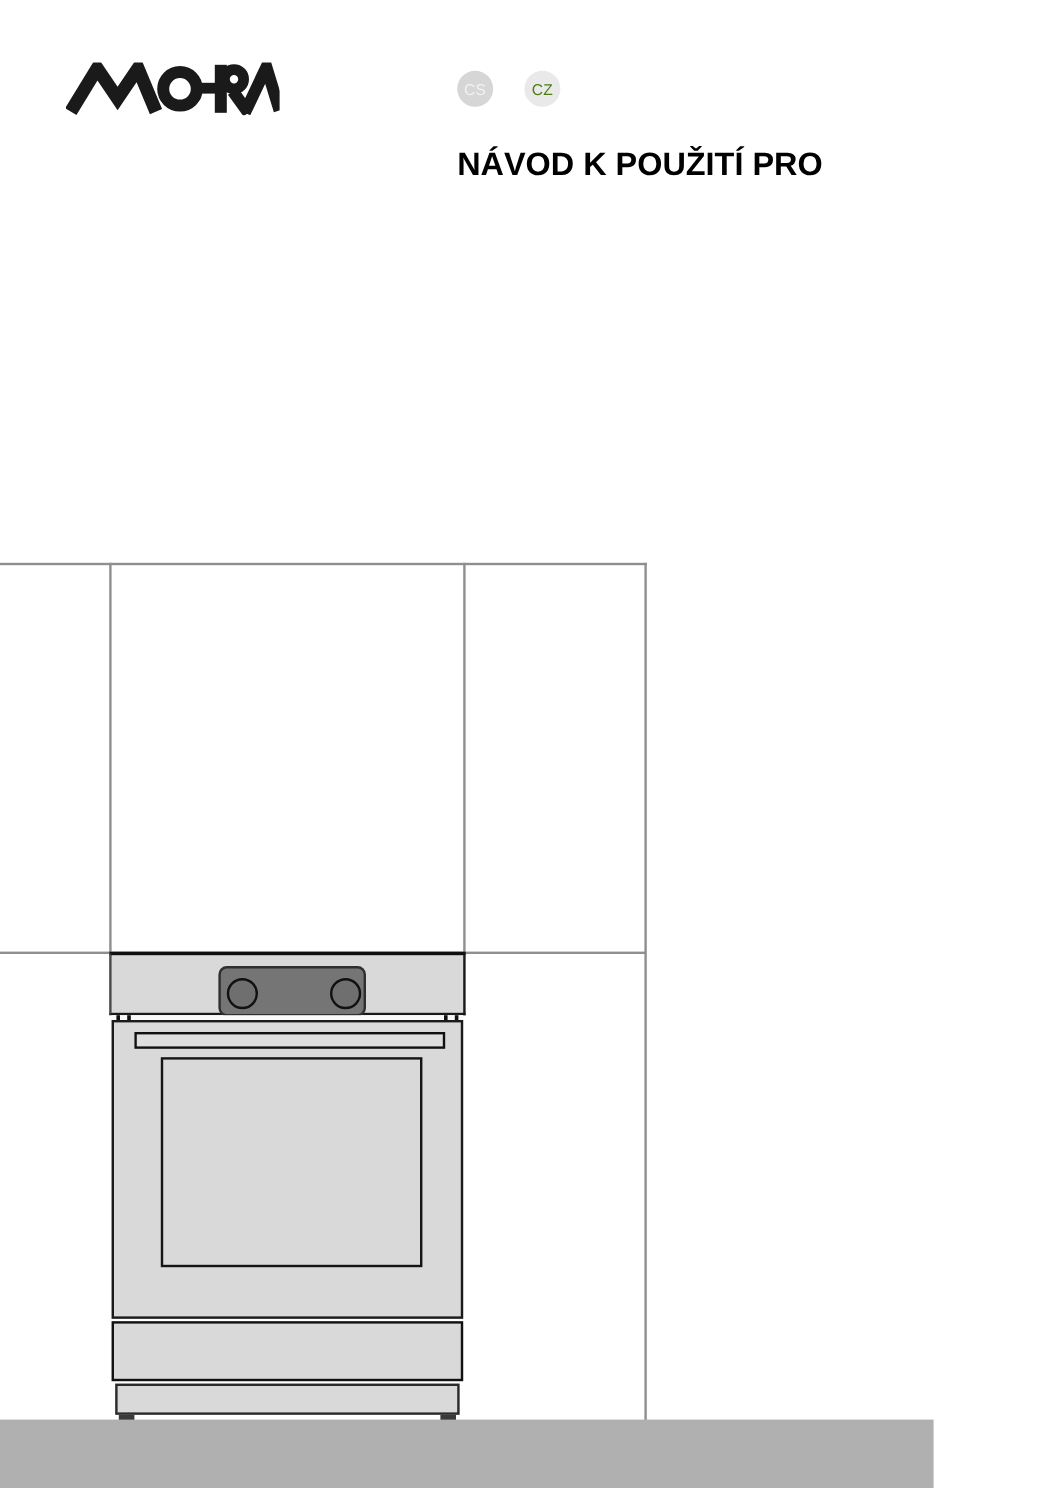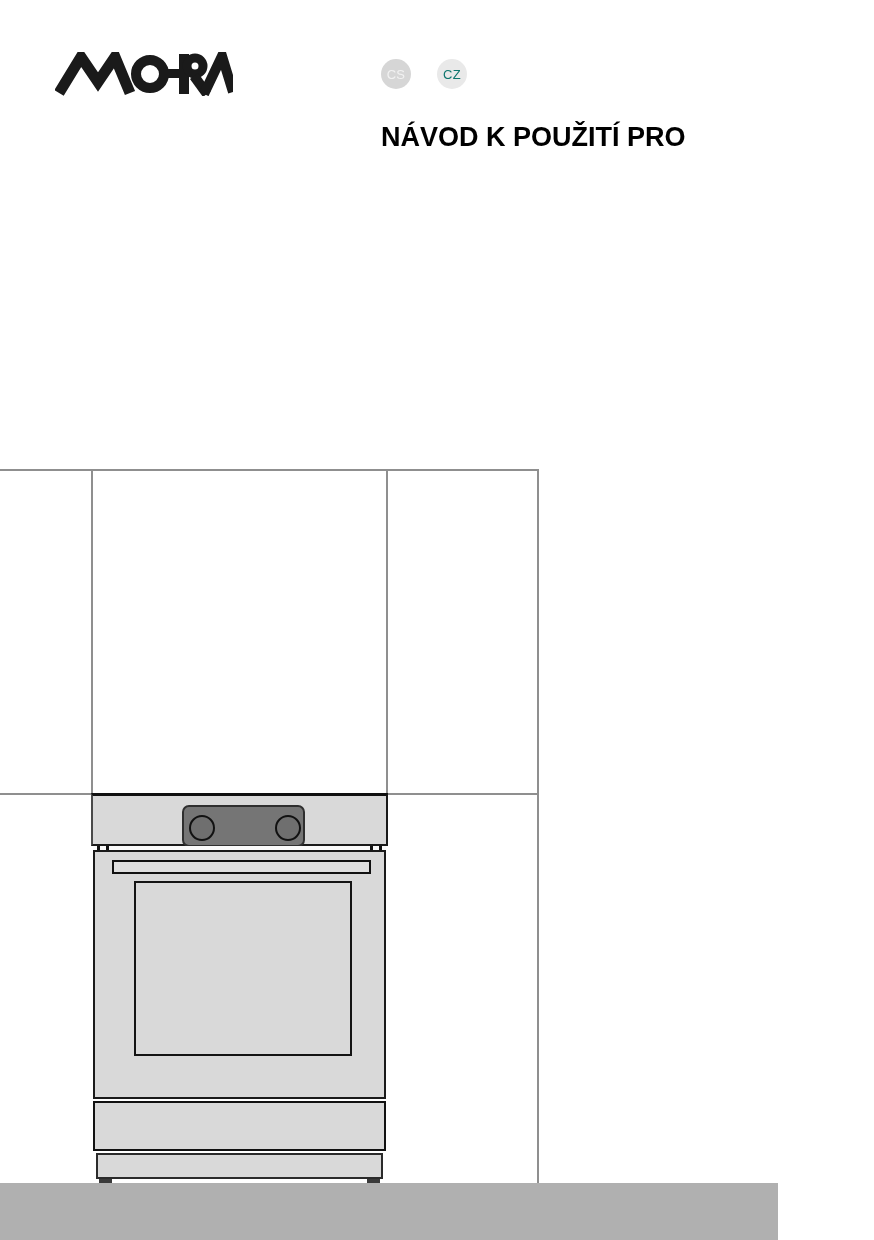--- a/index.html
+++ b/index.html
@@ -29,21 +29,21 @@
     width: 30px;
     height: 30px;
     border-radius: 50%;
     display: flex;
     align-items: center;
     justify-content: center;
     font-size: 13px;
     letter-spacing: 0.3px;
   }
   .badge-cs { left: 381px; background: #d6d6d6; color: #f2f2f2; }
-  .badge-cz { left: 437px; background: #e9e9e9; color: #0f766e; }
+  .badge-cz { left: 437px; background: #e9e9e9; color: #4d7c0f; }
 
   .title-line1 {
     position: absolute;
     left: 381px;
     top: 124px;
     font-size: 27px;
     font-weight: 700;
     line-height: 1;
     color: #000000;
     white-space: nowrap;

